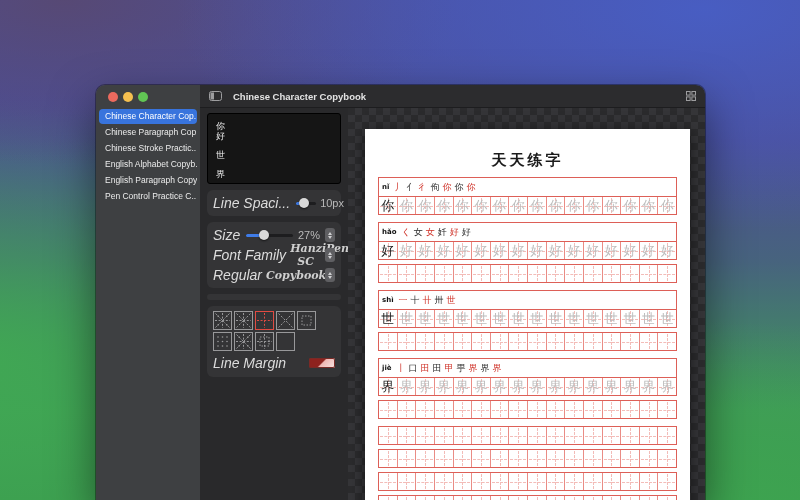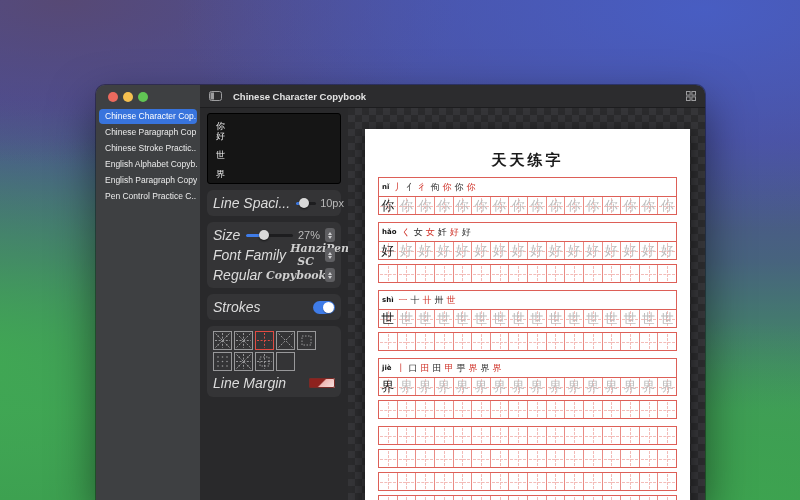--- a/index.html
+++ b/index.html
@@ -197,27 +197,20 @@
               <span class="spacer"></span>
               <span class="val hand">Copybook</span>
               <span class="stepper">
                   <span class="tri-up"></span>
                   <span class="tri-dn"></span>
                 </span>
             </div>
           </div>
 
           <div class="panel-box">
-            <div class="row">
-              <span class="lbl">Strokes</span>
-              <span class="spacer"></span>
-              <span class="toggle on">
-                  <span class="tknob"></span>
-                </span>
-            </div>
           </div>
 
           <div class="panel-box">
             <div class="gicons">
                 <button class="gicon"><svg width="19" height="19" viewBox="0 0 19 19">
                     <rect x="0.5" y="0.5" width="18" height="18" fill="none" stroke="#98989a"></rect>
                     <line x1="9.5" y1="2" x2="9.5" y2="17" stroke="#98989a" stroke-dasharray="2,1.6"></line>
                     <line x1="2" y1="9.5" x2="17" y2="9.5" stroke="#98989a" stroke-dasharray="2,1.6"></line>
                     <line x1="2.5" y1="2.5" x2="16.5" y2="16.5" stroke="#98989a" stroke-dasharray="2,1.6"></line>
                     <line x1="16.5" y1="2.5" x2="2.5" y2="16.5" stroke="#98989a" stroke-dasharray="2,1.6"></line>

